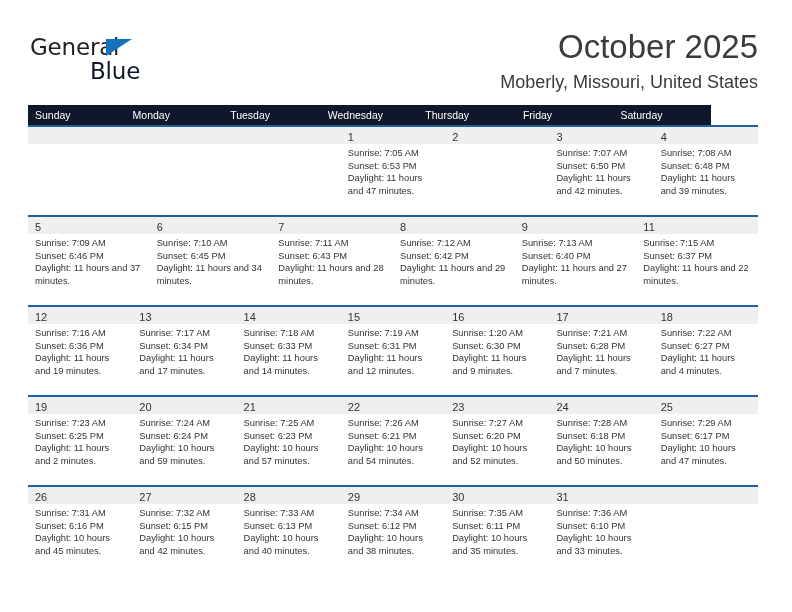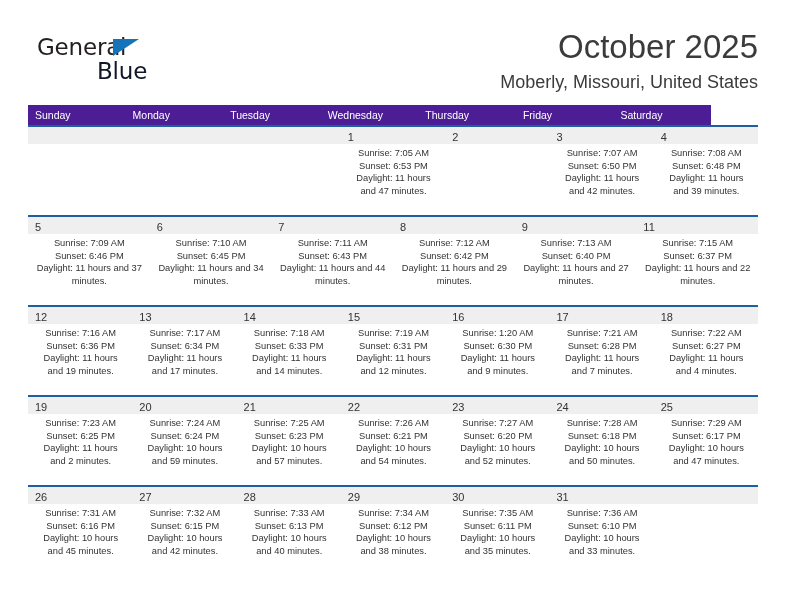--- a/index.html
+++ b/index.html
@@ -23,21 +23,21 @@
   
   .header {
     position: absolute;
     left: 28px;
     top: 28px;
     width: 730px;
     height: 70px;
   }
   .logo {
     position: absolute;
-    left: 9px;
+    left: 2px;
     top: 6px;
     width: 140px;
     height: 56px;
   }
   .logo-general {
     position: absolute;
     left: 0px;
     top: 0px;
     font-size: 23px;
     color: #231f20;
@@ -87,21 +87,21 @@
   .calendar {
     position: absolute;
     left: 28px;
     top: 105px;
     width: 730px;
   }
   .dow-row {
     display: flex;
     width: 683px;
     height: 20px;
-    background: #4c1d95;
+    background: #0f172a;
   }
   .dow-cell {
     flex: 1 1 0;
     color: #ffffff;
     font-size: 10.5px;
     line-height: 20px;
     padding-left: 7px;
     box-sizing: border-box;
     overflow: hidden;
     white-space: nowrap;
@@ -127,21 +127,20 @@
     box-sizing: border-box;
   }
   .day-num {
     font-size: 11px;
     color: #333333;
     line-height: 17px;
   }
   .day-body {
     padding: 3px 6px 0 7px;
     box-sizing: border-box;
-    text-align: center;
   }
   .day-line {
     font-size: 9.3px;
     line-height: 12.6px;
     color: #333333;
     white-space: nowrap;
   }
   .day-line.wrap {
     white-space: normal;
   }
@@ -225,21 +224,21 @@
               <div class="day-line">Sunrise: 7:10 AM</div>
               <div class="day-line">Sunset: 6:45 PM</div>
               <div class="day-line wrap">Daylight: 11 hours and 34 minutes.</div>
             </div>
           </div>
           <div class="day-cell">
             <div class="day-num-band"><span class="day-num">7</span></div>
             <div class="day-body">
               <div class="day-line">Sunrise: 7:11 AM</div>
               <div class="day-line">Sunset: 6:43 PM</div>
-              <div class="day-line wrap">Daylight: 11 hours and 44 minutes.</div>
+              <div class="day-line wrap">Daylight: 11 hours and 28 minutes.</div>
             </div>
           </div>
           <div class="day-cell">
             <div class="day-num-band"><span class="day-num">8</span></div>
             <div class="day-body">
               <div class="day-line">Sunrise: 7:12 AM</div>
               <div class="day-line">Sunset: 6:42 PM</div>
               <div class="day-line wrap">Daylight: 11 hours and 29 minutes.</div>
             </div>
           </div>

